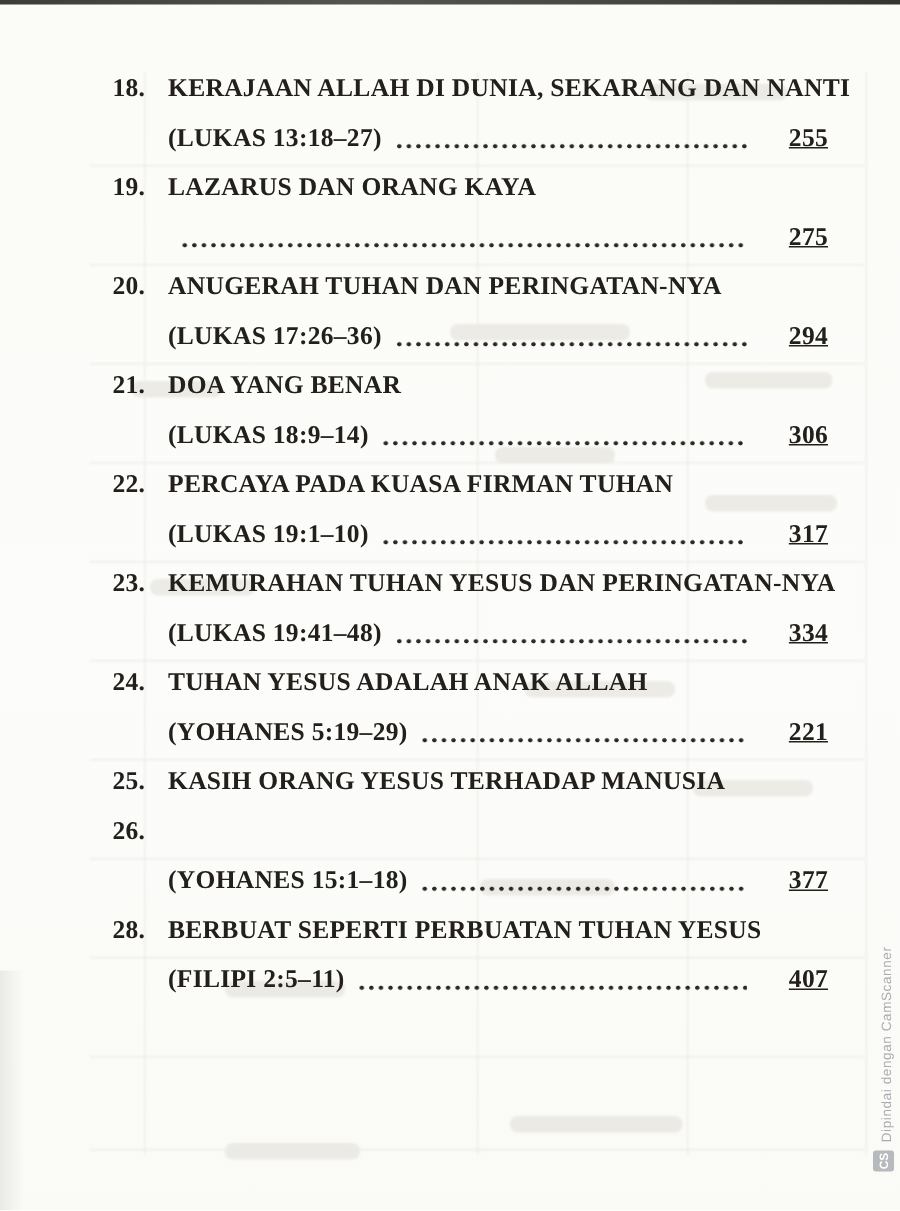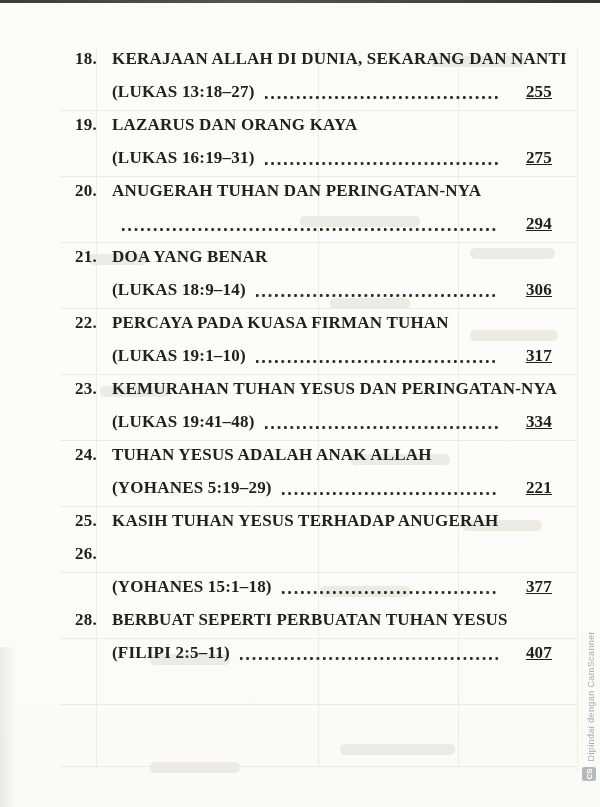--- a/index.html
+++ b/index.html
@@ -114,32 +114,32 @@
         <span class="pagenum">255</span>
       </div>
     </div>
 
     <div class="entry">
       <div class="line title-line">
         <span class="num">19.</span>
         <span class="title">LAZARUS DAN ORANG KAYA</span>
       </div>
       <div class="line ref-line">
-        <span class="ref">(LUKAS 16:19–31)</span>
         <span class="leader"></span>
         <span class="pagenum">275</span>
       </div>
     </div>
 
     <div class="entry">
       <div class="line title-line">
         <span class="num">20.</span>
         <span class="title">ANUGERAH TUHAN DAN PERINGATAN-NYA</span>
       </div>
       <div class="line ref-line">
+        <span class="ref">(LUKAS 17:26–36)</span>
         <span class="leader"></span>
         <span class="pagenum">294</span>
       </div>
     </div>
 
     <div class="entry">
       <div class="line title-line">
         <span class="num">21.</span>
         <span class="title">DOA YANG BENAR</span>
       </div>
@@ -182,21 +182,21 @@
       <div class="line ref-line">
         <span class="ref">(YOHANES 5:19–29)</span>
         <span class="leader"></span>
         <span class="pagenum">221</span>
       </div>
     </div>
 
     <div class="entry">
       <div class="line title-line">
         <span class="num">25.</span>
-        <span class="title">KASIH TUHAN YESUS TERHADAP ANUGERAH</span>
+        <span class="title">KASIH ORANG YESUS TERHADAP MANUSIA</span>
       </div>
     </div>
 
     <div class="entry">
       <div class="line title-line">
         <span class="num">26.</span>
       </div>
       <div class="line ref-line">
         <span class="ref">(YOHANES 15:1–18)</span>
         <span class="leader"></span>

